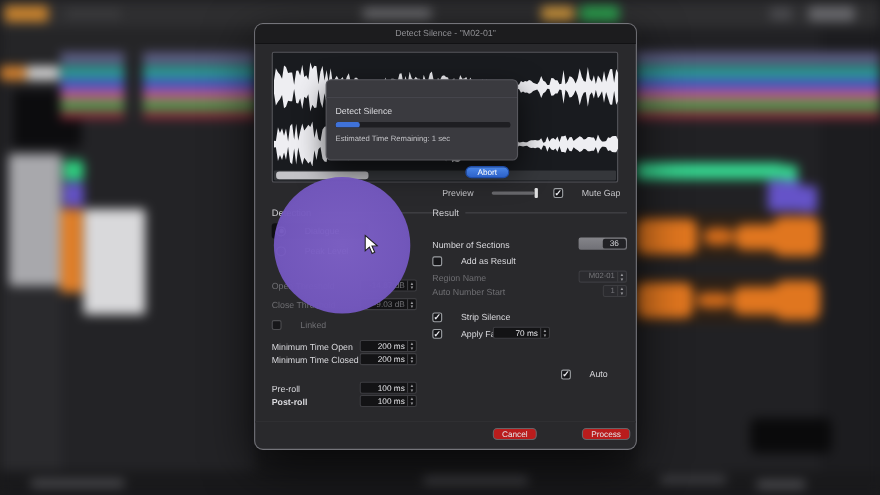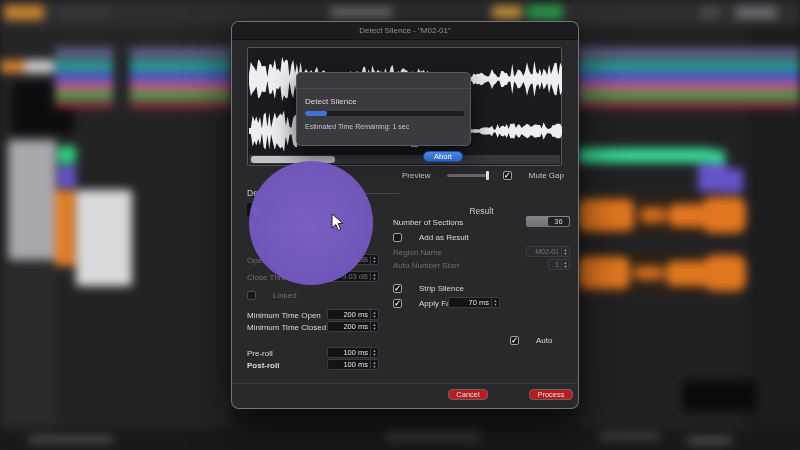--- a/index.html
+++ b/index.html
@@ -250,21 +250,21 @@
 
     <span class="abs lbl" style="left:15px;top:339px;font-weight:bold;">Post-roll</span>
     <span class="abs valbox" style="left:95px;top:337px;">
       <span class="val">100 ms</span>
       <span class="stepper">
           <span>▲</span>
           <span>▼</span>
         </span>
     </span>
 
-    <div class="abs sechead" style="left:161px;top:184px;width:177px;flex-direction:column;">
+    <div class="abs sechead" style="left:161px;top:166px;width:177px;">
       <span>Result</span>
       <span class="hline"></span>
     </div>
 
     <span class="abs lbl" style="left:161px;top:196px;">Number of Sections</span>
     <span class="abs" id="nsec-pill">
       <span id="nsec-val">36</span>
     </span>
 
     <div class="abs frow" style="left:161px;top:210px;height:11px;">

